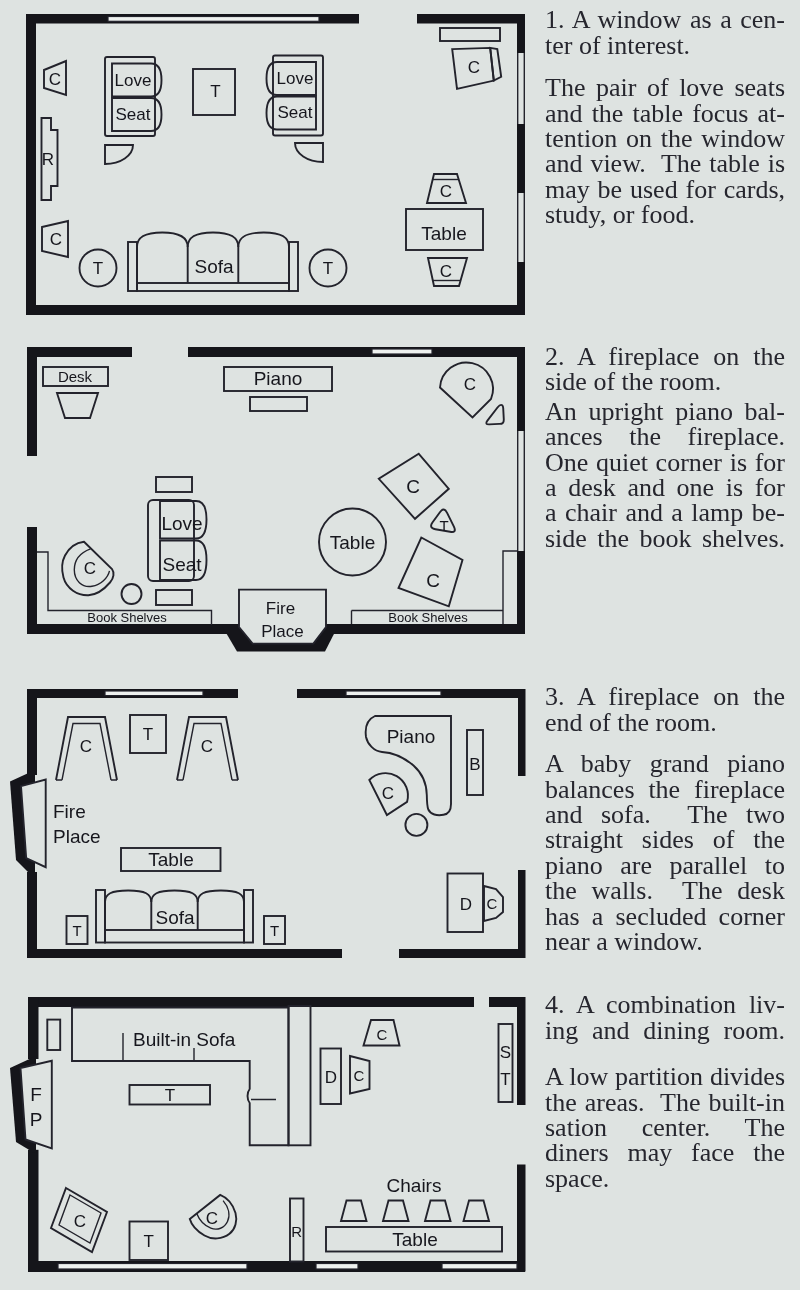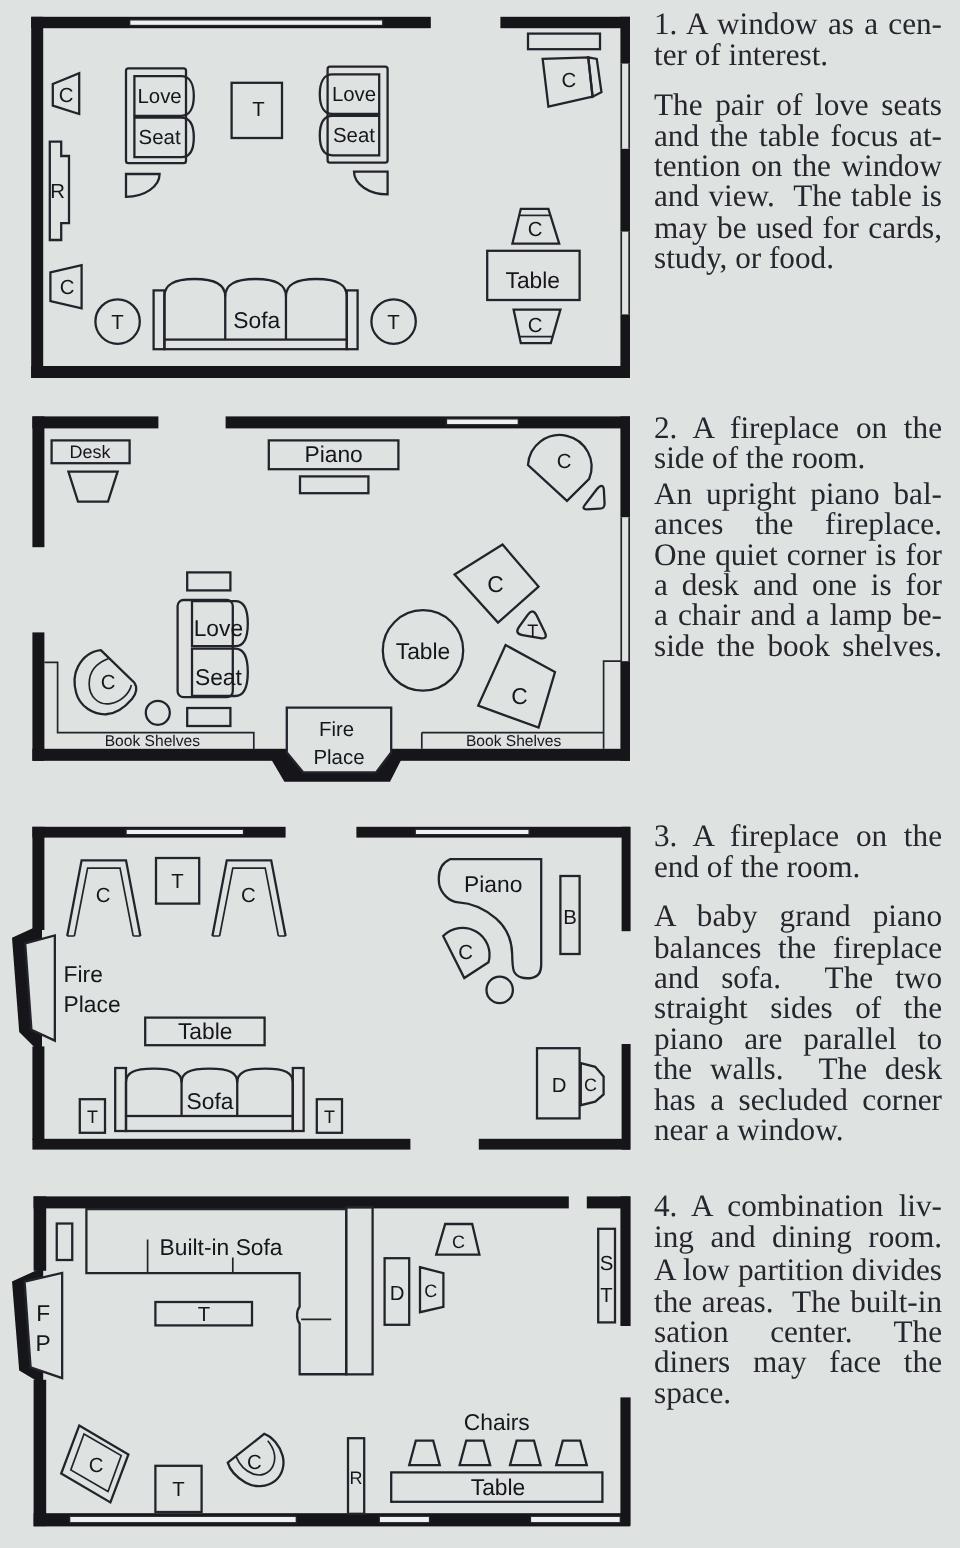--- a/index.html
+++ b/index.html
@@ -303,21 +303,21 @@
 <div class="l j">piano are parallel to</div>
 <div class="l j">the walls.&nbsp; The desk</div>
 <div class="l j">has a secluded corner</div>
 <div class="l">near a window.</div>
 </div>
 </div>
 
 <div class="tb" style="top:992.4px">
 <div class="l j">4. A combination liv-</div>
 <div class="l j">ing and dining room.</div>
-<div class="p" style="margin-top:3px">
+<div class="p" style="margin-top:21px">
 <div class="l j">A low partition divides</div>
 <div class="l j">the areas.&nbsp; The built-in</div>
 <div class="l j">sation&nbsp; center.&nbsp; The</div>
 <div class="l j">diners may face the</div>
 <div class="l">space.</div>
 </div>
 </div>
 
 </div>
 

